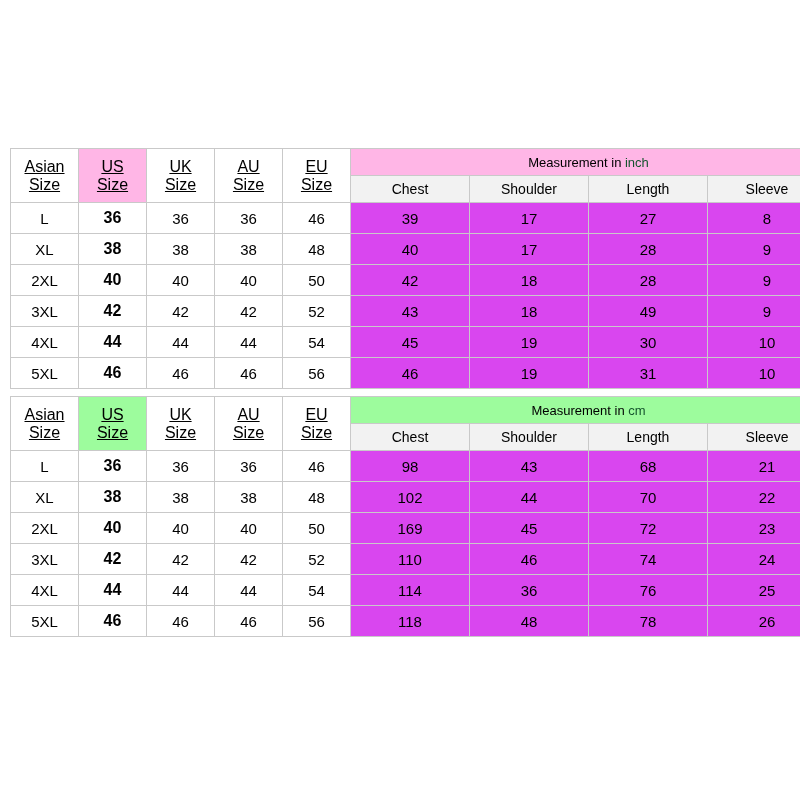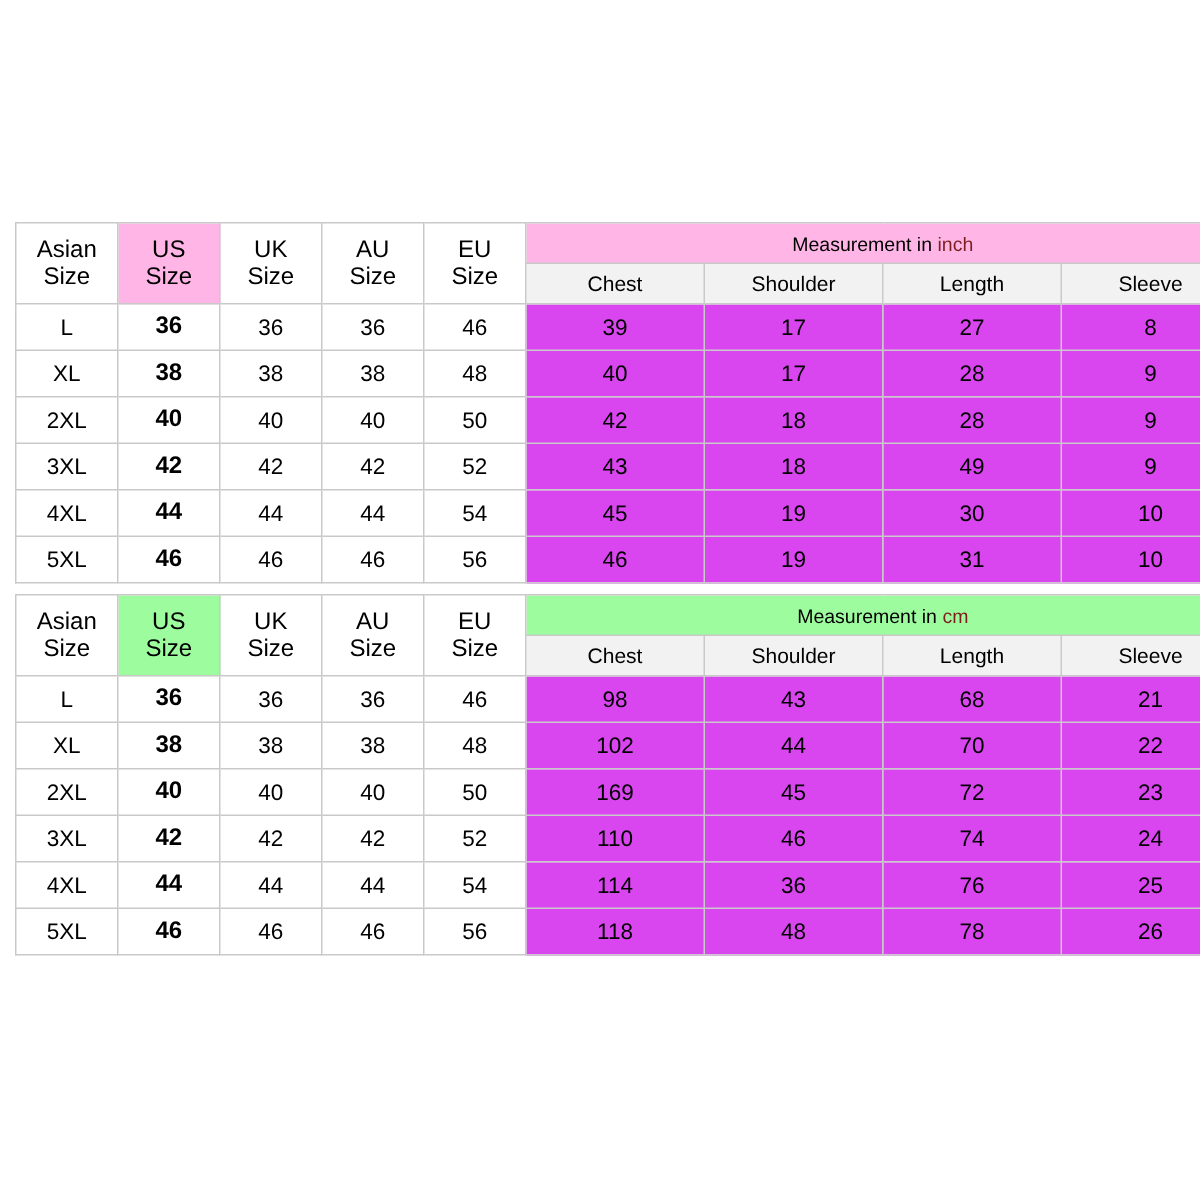--- a/index.html
+++ b/index.html
@@ -38,20 +38,21 @@
     font-weight: normal;
     color: #000000;
     padding: 0;
   }
 
   
   .hdr-cell {
     font-size: 16px;
     line-height: 1.08;
     height: 52px;
+    text-decoration: underline;
   }
   .hdr-cell .l1 { display: block; }
   .hdr-cell .l2 { display: block; }
 
   .us-col-inch {
     background: #ffb6e6;
     font-weight: bold;
   }
   .us-col-cm {
     background: #9dfc9d;
@@ -65,21 +66,21 @@
     color: #000000;
   }
   .meas-title-cm {
     background: #9dfc9d;
     height: 26px;
     font-size: 13px;
     font-weight: bold;
     color: #000000;
   }
   .meas-title-inch .unit, .meas-title-cm .unit {
-    color: #7f1d1d;
+    color: #14532d;
   }
   .meas-sub {
     background: #f2f2f2;
     height: 26px;
     font-size: 14px;
     margin-left: 15px;
   }
   .body-row td {
     height: 30px;
     font-size: 15px;

